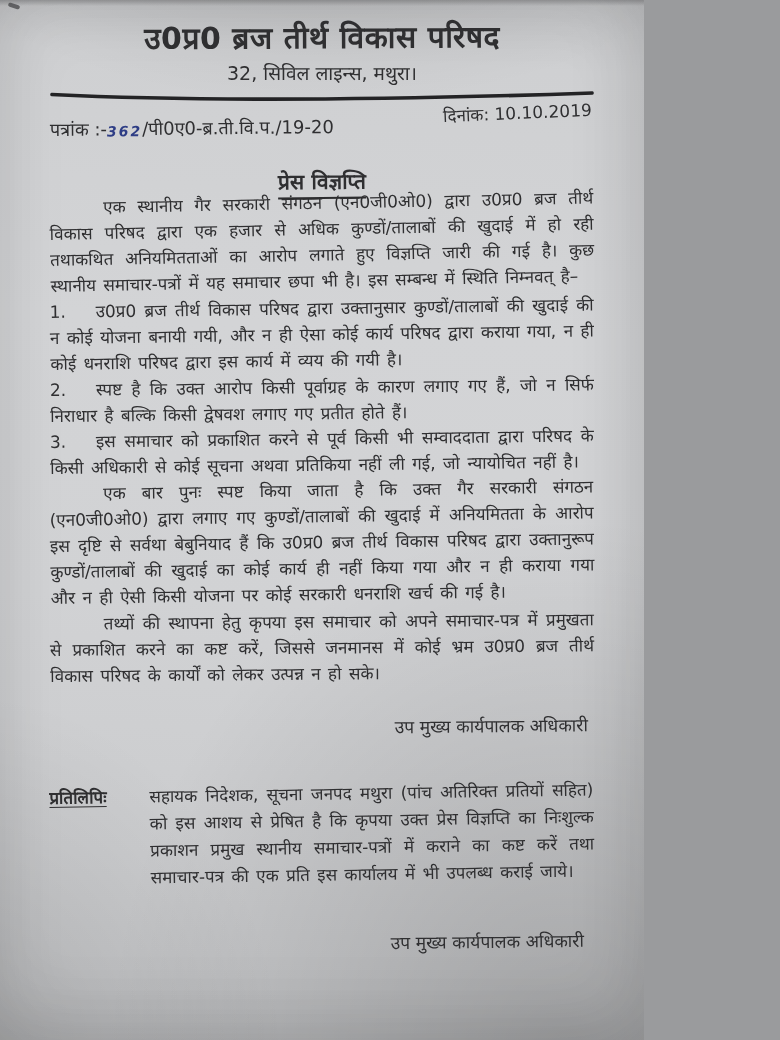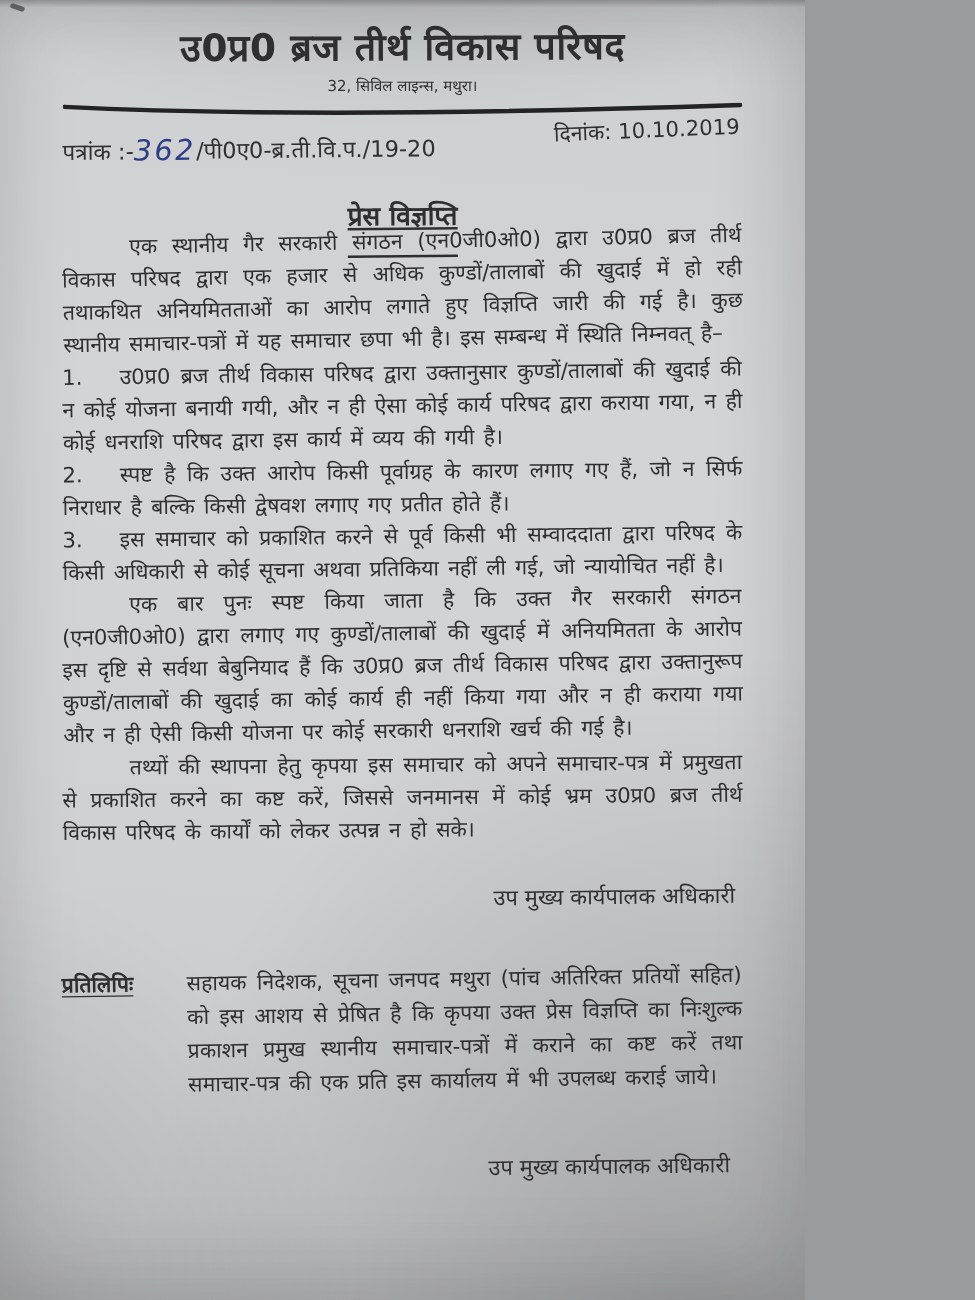--- a/index.html
+++ b/index.html
@@ -16,29 +16,29 @@
     color:#2f2f31;
   }
   
   .speck{position:absolute;left:8px;top:4px;width:12px;height:4px;background:#4b4b4d;
     transform:rotate(18deg);border-radius:2px;opacity:.8;}
   .edge-shade{position:absolute;left:0;top:0;right:0;height:6px;
     background:linear-gradient(180deg, rgba(40,40,42,.28), rgba(40,40,42,0));}
   .content{position:relative;padding:0 50px;}
   .org-name{padding-top:16px;text-align:center;font-size:30px;font-weight:bold;
     letter-spacing:.5px;transform:rotate(-.3deg);}
-  .address{margin-top:3px;text-align:center;font-size:12px;}
+  .address{margin-top:3px;text-align:center;font-size:19px;}
   .rule{display:block;margin:5px auto 0;width:100%;height:12px;}
   .meta{position:relative;margin-top:14px;height:30px;}
   .ref{font-size:18px;transform:rotate(-.6deg);transform-origin:left center;white-space:nowrap;}
-  .pen{color:#2e3d85;font-size:23px;font-style:italic;letter-spacing:2px;
-    position:relative;top:1px;font-weight:normal;}
+  .pen{color:#2e3d85;font-size:14px;font-style:italic;letter-spacing:2px;
+    position:relative;top:1px;font-weight:bold;}
   .date{position:absolute;right:2px;top:-16px;font-size:17px;transform:rotate(-2.4deg);white-space:nowrap;}
   .title{margin-top:20px;text-align:center;font-size:21px;font-weight:bold;transform:rotate(-.5deg);}
-  .title span{border-bottom:2.5px solid #2d2d2f;padding-bottom:19px;text-decoration:underline;}
+  .title span{border-bottom:2.5px solid #2d2d2f;padding-bottom:3px;}
   p.para{margin:0;font-size:17px;line-height:26px;text-align:justify;
     transform-origin:left center;word-spacing:2px;}
   .indent{text-indent:54px;}
   .mt-intro{margin-top:18px;transform:rotate(-1.1deg);}
   .mt-item1{margin-top:13px;transform:rotate(-.8deg);}
   .mt-item2{margin-top:19px;transform:rotate(-.6deg);}
   .mt-item3{margin-top:19px;transform:rotate(-.7deg);}
   .mt-reiter{margin-top:15px;transform:rotate(-.8deg);}
   .mt-request{margin-top:2px;transform:rotate(-.5deg);}
   .item-num{display:inline-block;width:46px;}

